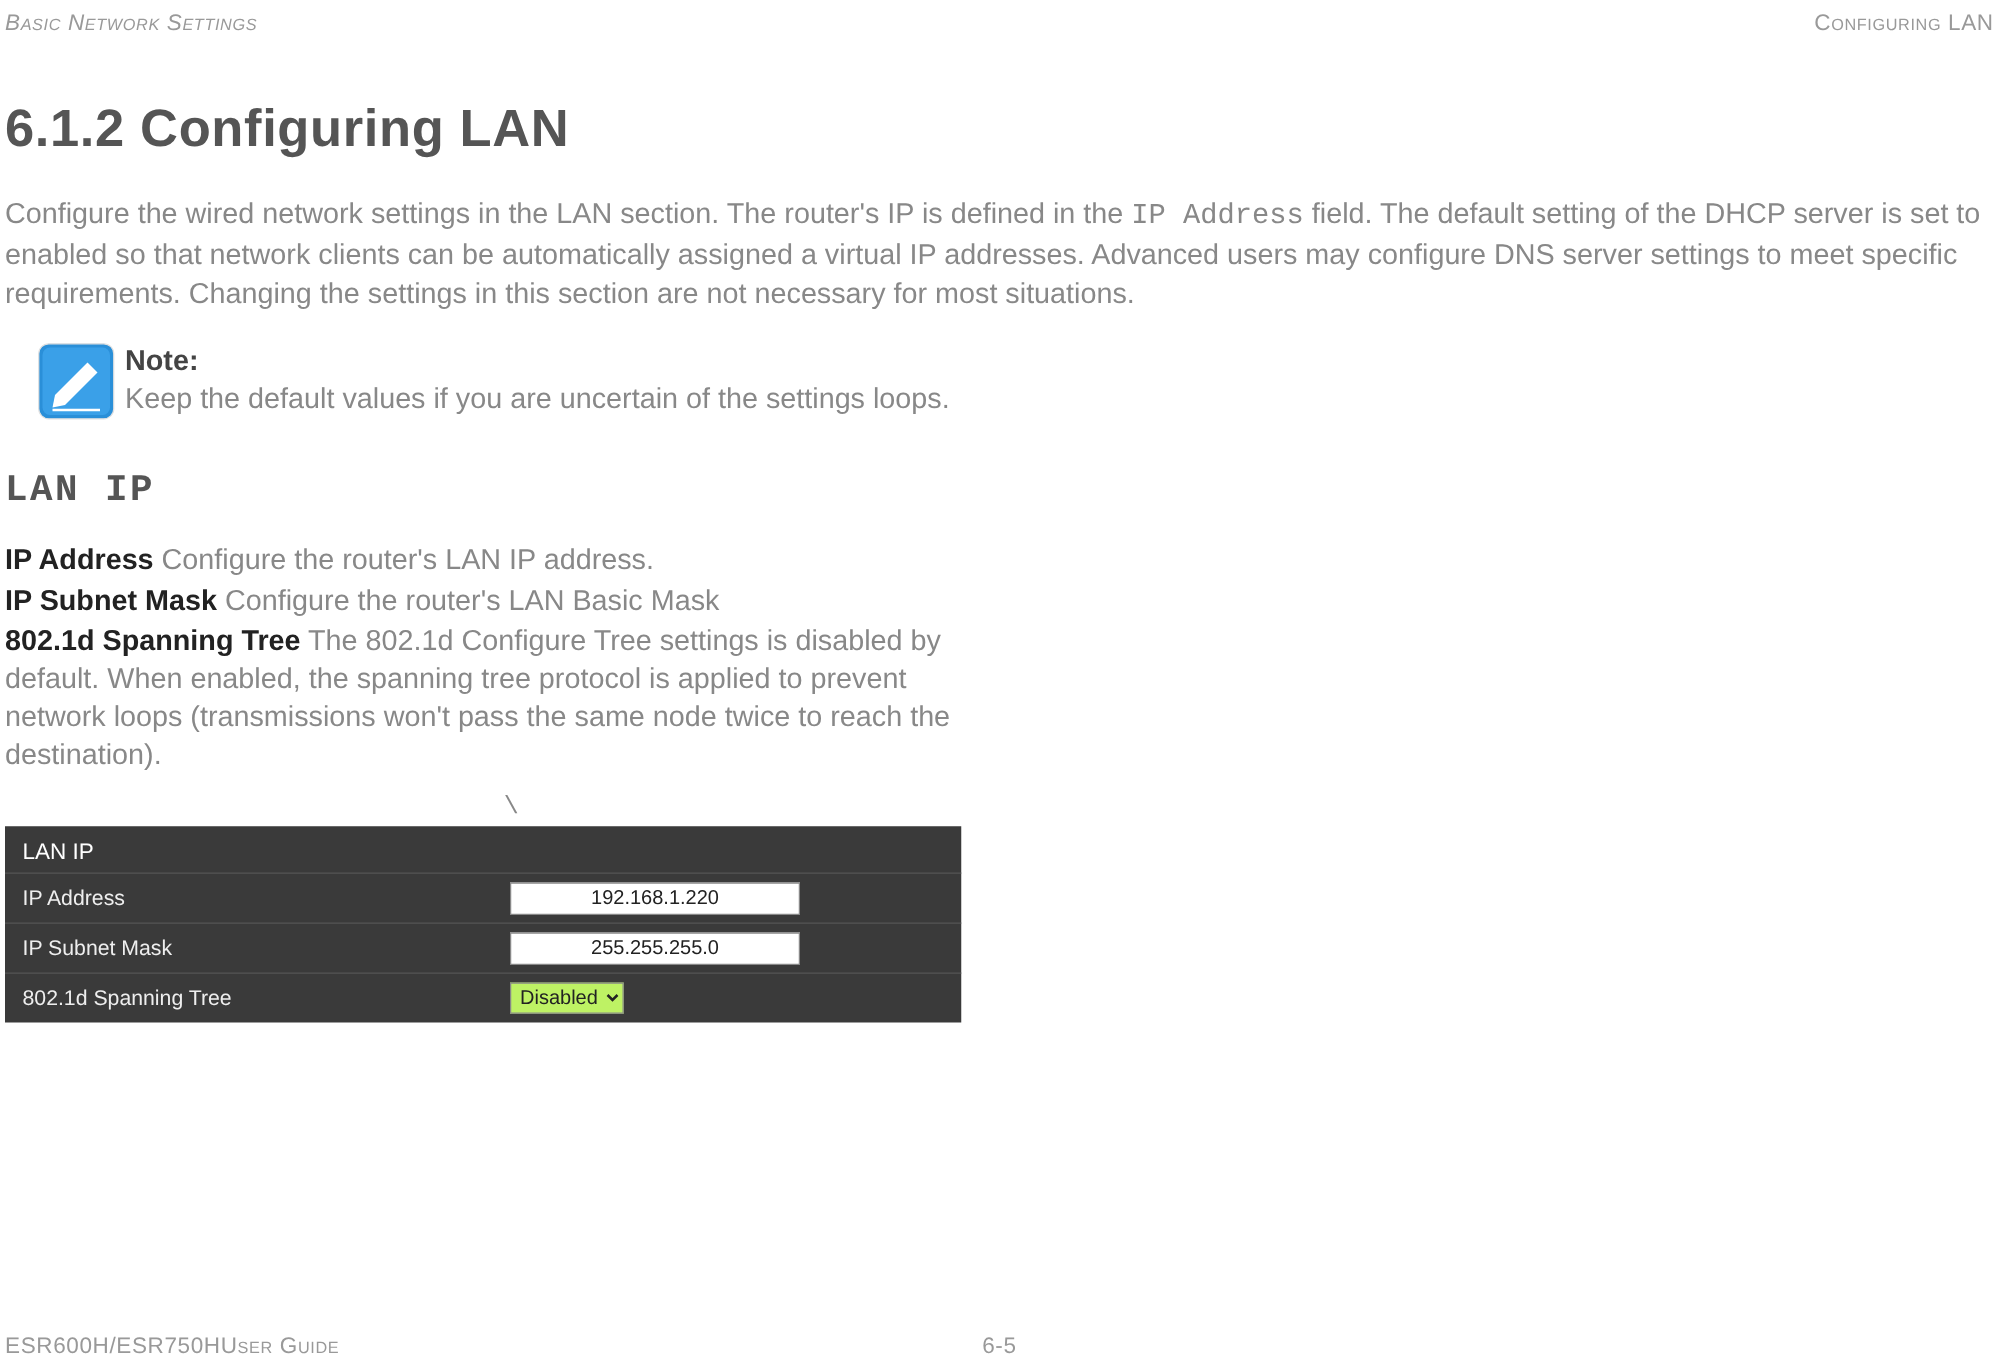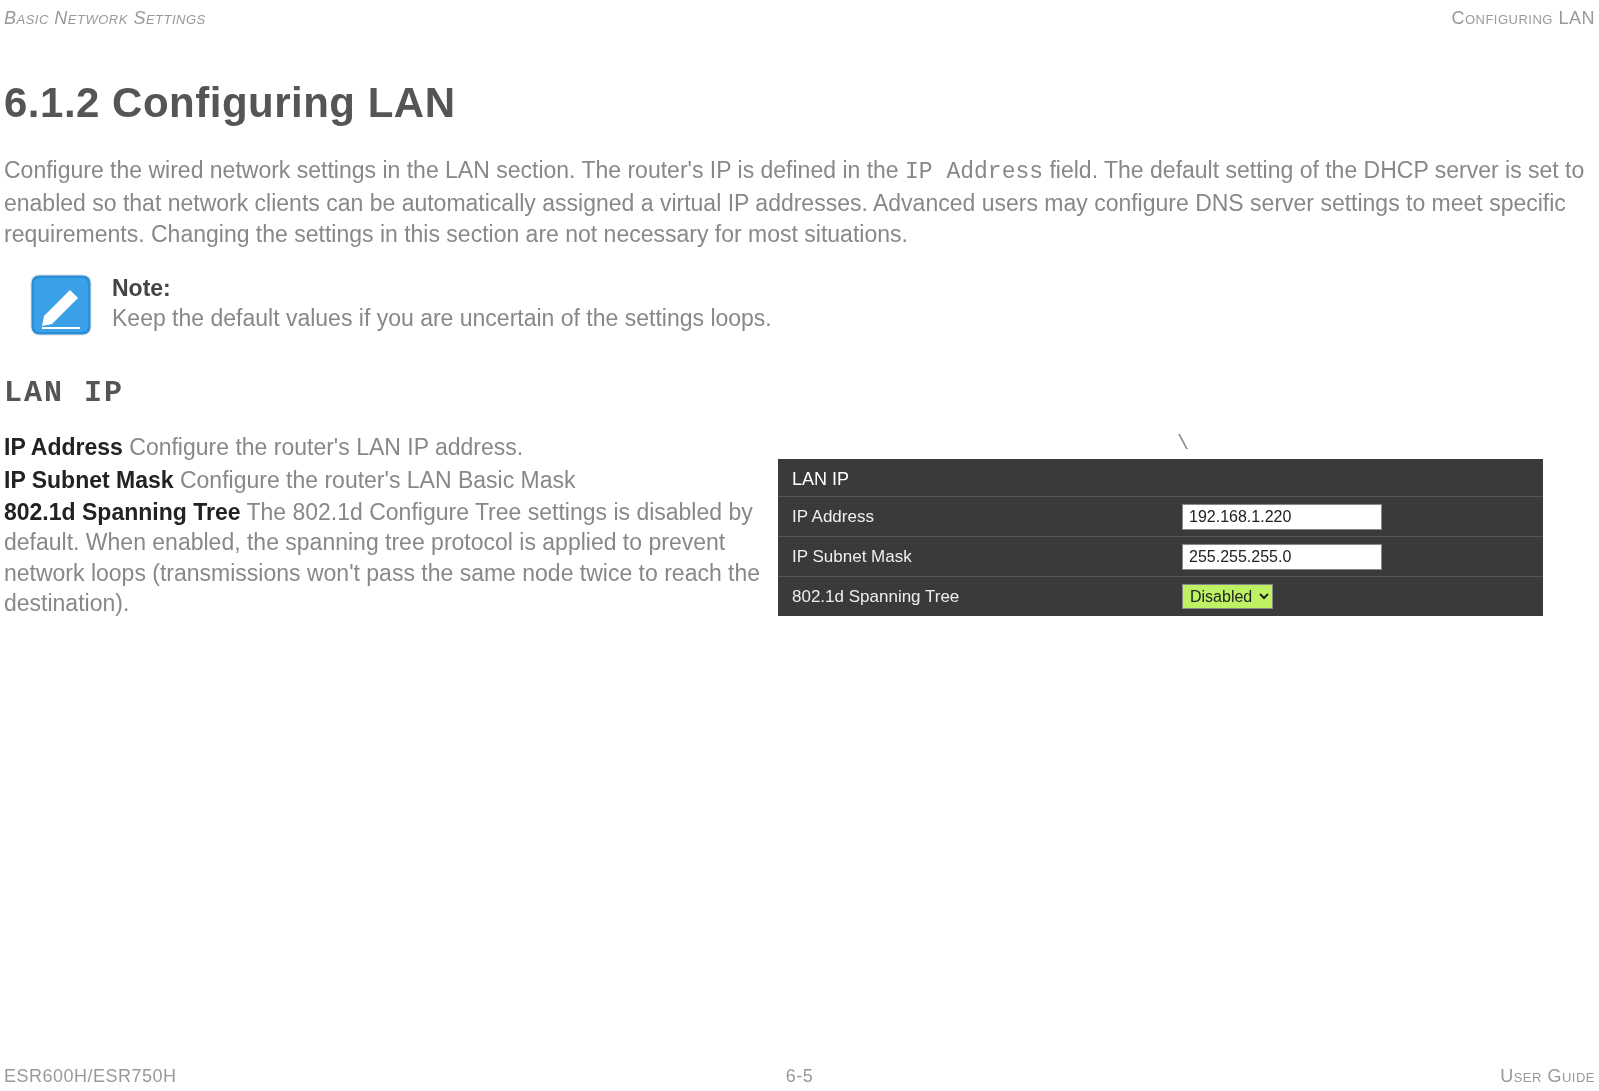--- a/index.html
+++ b/index.html
@@ -53,21 +53,21 @@
 
     .intro-text .code-text {
       font-family: "Courier New", Courier, monospace;
       color: #888888;
     }
 
     .note-block {
       display: flex;
       align-items: flex-start;
       margin: 20px 4px 32px 30px;
-      gap: 20px;
+      gap: 8px;
     }
 
     .note-icon {
       width: 62px;
       height: 62px;
       flex-shrink: 0;
     }
 
     .note-text {
       font-size: 23px;
@@ -86,20 +86,21 @@
       color: #555555;
       margin: 40px 4px 22px 4px;
       letter-spacing: 2px;
     }
 
     .content-row {
       display: flex;
       gap: 14px;
       margin: 0 4px;
       align-items: flex-start;
+      flex-direction: column;
     }
 
     .definitions {
       width: 760px;
       flex-shrink: 0;
     }
 
     .def-item {
       font-size: 23px;
       line-height: 1.32;
@@ -151,41 +152,41 @@
       color: #eeeeee;
       font-size: 17px;
       width: 390px;
     }
 
     .panel-input {
       background: #ffffff;
       border: 1px solid #888888;
       font-size: 16px;
       padding: 3px 6px;
-      width: 200px;
+      width: 232px;
       color: #222222;
       font-family: Arial, Helvetica, sans-serif;
+      text-align: center;
     }
 
     .panel-select {
       background: #bef264;
       border: 1px solid #888888;
       font-size: 16px;
       padding: 2px 3px;
       color: #222222;
       font-family: Arial, Helvetica, sans-serif;
     }
 
     .footer {
       position: absolute;
       bottom: 4px;
       left: 4px;
       right: 4px;
       display: flex;
-      justify-content: space-between;
       font-size: 18px;
       color: #999999;
       font-variant: small-caps;
       letter-spacing: 0.5px;
     }
 
     .footer-center {
       position: absolute;
       left: 50%;
       transform: translateX(-50%);

